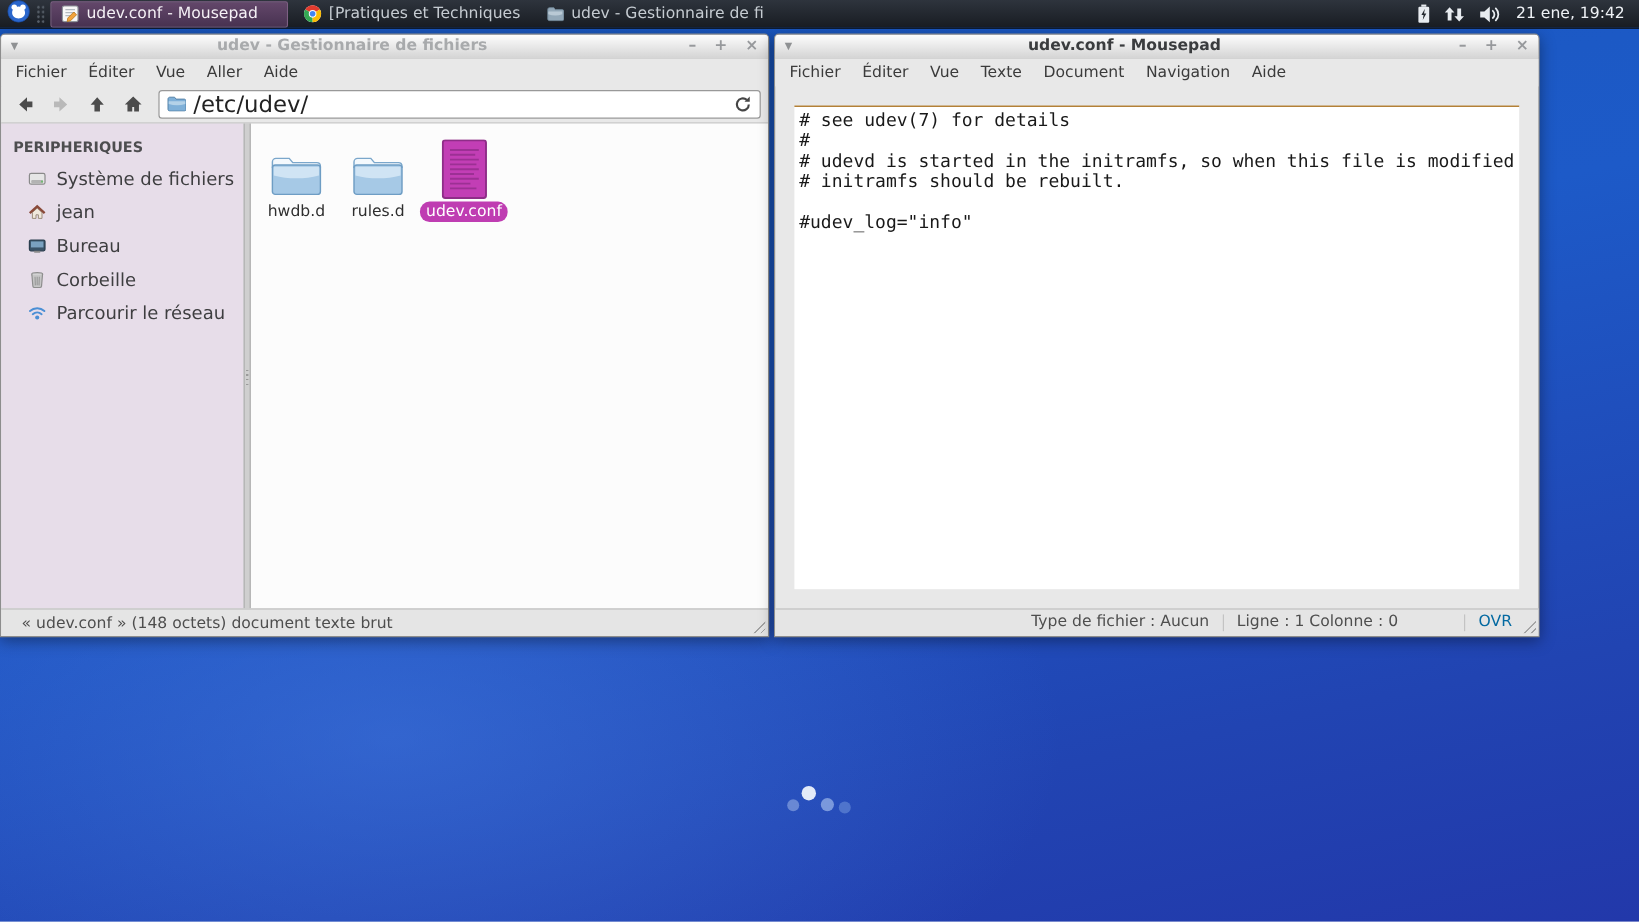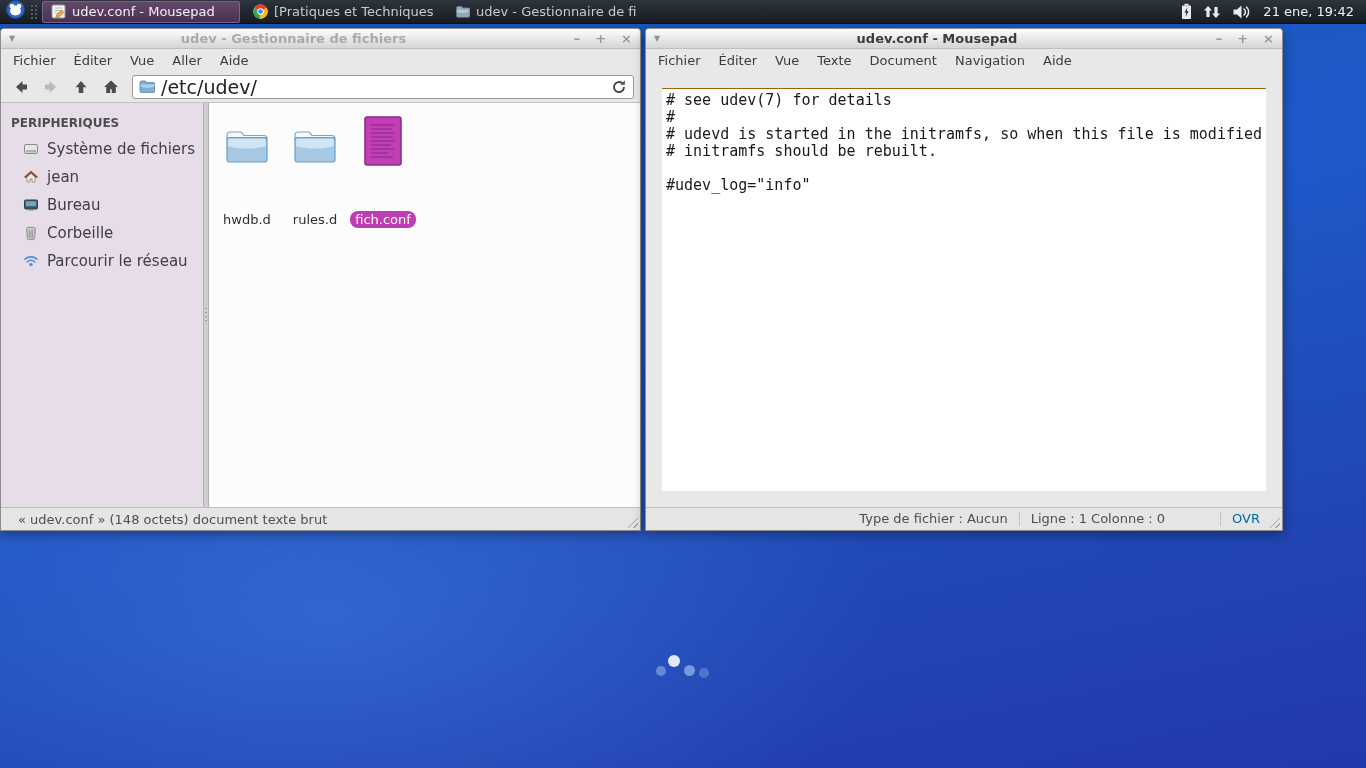--- a/index.html
+++ b/index.html
@@ -95,21 +95,21 @@
   .side-item .icon{ width:16px; height:16px; flex:none; display:flex; align-items:center; }
   .splitter{ width:6px; flex:none; background:#cfcfcf; border-left:1px solid #b0b0b0; border-right:1px solid #b0b0b0; position:relative; }
   .splitter-grip{
     position:absolute; left:0; right:0; top:205px; height:14px;
     background:repeating-linear-gradient(#9a9a9a 0 1px, transparent 1px 4px);
     margin:0 1px;
   }
   .files{ flex:1; background:#fcfcfc; padding:10px 4px; display:flex; align-items:flex-start; }
   .file-cell{ min-width:68px; padding:0 1px; display:flex; flex-direction:column; align-items:center; gap:2px; }
   .file-icon{ height:53px; display:flex; align-items:flex-end; justify-content:center; }
-  .file-label{ font-size:13px; color:#2e2e2e; padding:1px 5px; border-radius:8px; white-space:nowrap;margin-top:43px; }
+  .file-label{ font-size:13px; color:#2e2e2e; padding:1px 5px; border-radius:8px; white-space:nowrap; }
   .file-cell.selected .file-label{ color:#fff; }
 
   
   .mp{ left:645px; top:28px; width:638px; height:503px; }
   .mp-text{
     flex:1; margin:16px; background:#fff; overflow:hidden;
     font-family:"DejaVu Sans Mono", monospace; font-size:15px; line-height:17px;
     color:#191919; padding:3px 4px; white-space:pre;
     border-top:1px solid #a16207;
   }
@@ -348,21 +348,21 @@
                 <line x1="7" y1="17" x2="31" y2="17"></line>
                 <line x1="7" y1="21" x2="29" y2="21"></line>
                 <line x1="7" y1="25" x2="31" y2="25"></line>
                 <line x1="7" y1="29" x2="27" y2="29"></line>
                 <line x1="7" y1="33" x2="31" y2="33"></line>
                 <line x1="7" y1="37" x2="24" y2="37"></line>
                 <line x1="7" y1="41" x2="29" y2="41"></line>
               </g>
             </svg>
           </span>
-          <span class="file-label" style="background: rgb(191, 61, 178);">fich.conf</span>
+          <span class="file-label" style="background: rgb(191, 61, 178);">udev.conf</span>
         </div>
       </div>
   </div>
   <div class="statusbar">
     <span>« udev.conf » (148 octets) document texte brut</span>
     <span class="grip"></span>
   </div>
 </div>
 
 <div class="window mp">

